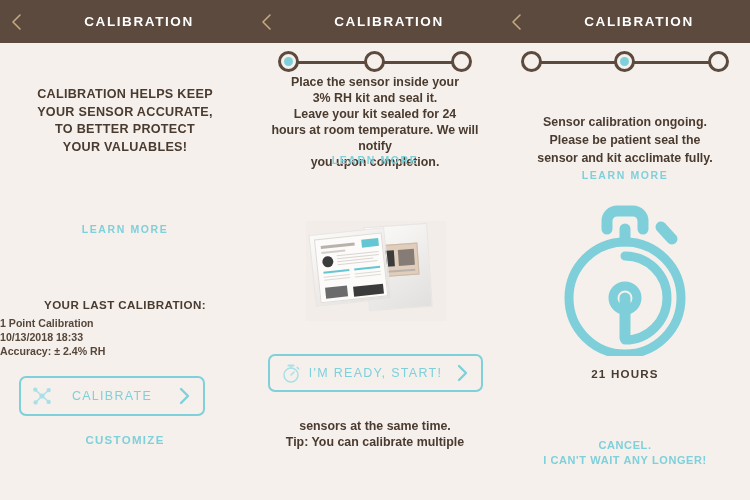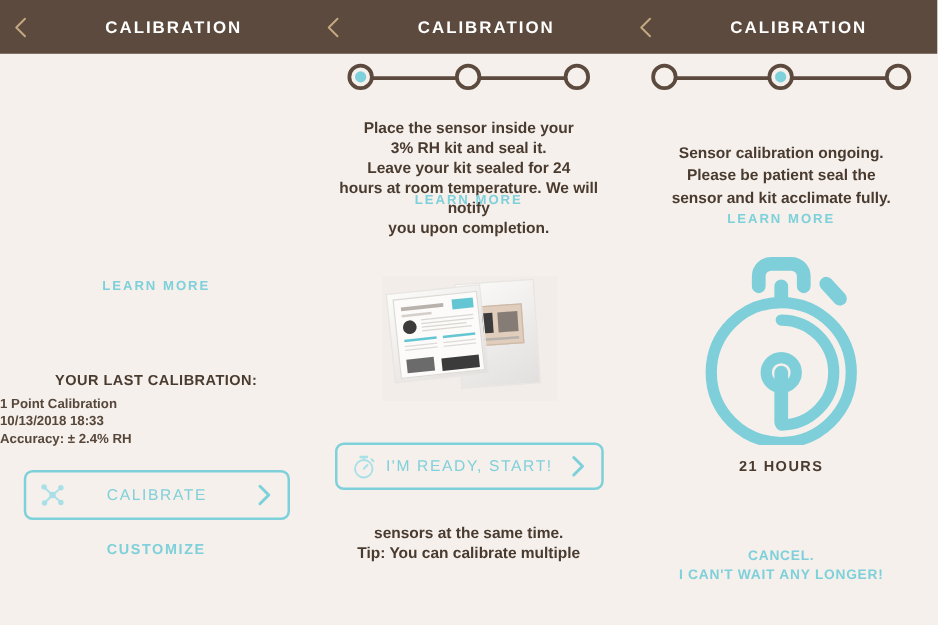--- a/index.html
+++ b/index.html
@@ -213,30 +213,36 @@
           <polyline points="12,3 5,10 12,17" fill="none" stroke="#c4a882" stroke-width="1.6" stroke-linecap="round" stroke-linejoin="round"></polyline>
         </svg>
       </div>
       <div class="hdr-title">CALIBRATION</div>
     </div>
 
   </div>
 
   <div class="panel p1">
 
+    <div class="headline" style="top:43px;">
+      <div>CALIBRATION HELPS KEEP</div>
+      <div>YOUR SENSOR ACCURATE,</div>
+      <div>TO BETTER PROTECT</div>
+      <div>YOUR VALUABLES!</div>
+    </div>
 
     <div class="learn-more" style="top:180px;">LEARN MORE</div>
 
     <div class="sub-label" style="top:255px;">YOUR LAST CALIBRATION:</div>
 
     <div class="detail-line" style="top:274px;">1 Point Calibration</div>
     <div class="detail-line" style="top:288px;">10/13/2018 18:33</div>
     <div class="detail-line" style="top:302px;">Accuracy: ± 2.4% RH</div>
 
-    <div class="cta" style="left:19px; top:333px; width:213px; height:40px;">
+    <div class="cta" style="left:19px; top:333px; width:186px; height:40px;">
       <div class="cta-icon">
         <svg viewBox="0 0 22 22" width="22" height="22">
           <g fill="none" stroke="#a9e0e8" stroke-width="1.5" stroke-linecap="round">
             <line x1="11" y1="11" x2="4.5" y2="5"></line>
             <line x1="11" y1="11" x2="17.5" y2="5.5"></line>
             <line x1="11" y1="11" x2="5" y2="17"></line>
             <line x1="11" y1="11" x2="17.5" y2="16.5"></line>
           </g>
           <g fill="#a9e0e8">
             <circle cx="11" cy="11" r="2.6"></circle>
@@ -260,21 +266,21 @@
 
   <div class="panel p2">
 
     <div class="stepper" style="left:28px; top:8px; width:194px;">
       <div class="step-track" style="left:10px; width:174px;"></div>
       <div class="step-dot active" style="left:0px;"></div>
       <div class="step-dot" style="left:86px;"></div>
       <div class="step-dot" style="left:173px;"></div>
     </div>
 
-    <div class="body-text" style="top:31px;margin-top:20px;">
+    <div class="body-text" style="top:31px;">
       <div>Place the sensor inside your</div>
       <div>3% RH kit and seal it.</div>
       <div>Leave your kit sealed for 24</div>
       <div>hours at room temperature. We will notify</div>
       <div>you upon completion.</div>
     </div>
 
     <div class="learn-more" style="top:111px;">LEARN MORE</div>
 
     <div class="product-photo" style="left:56px; top:178px; width:140px; height:100px;">

